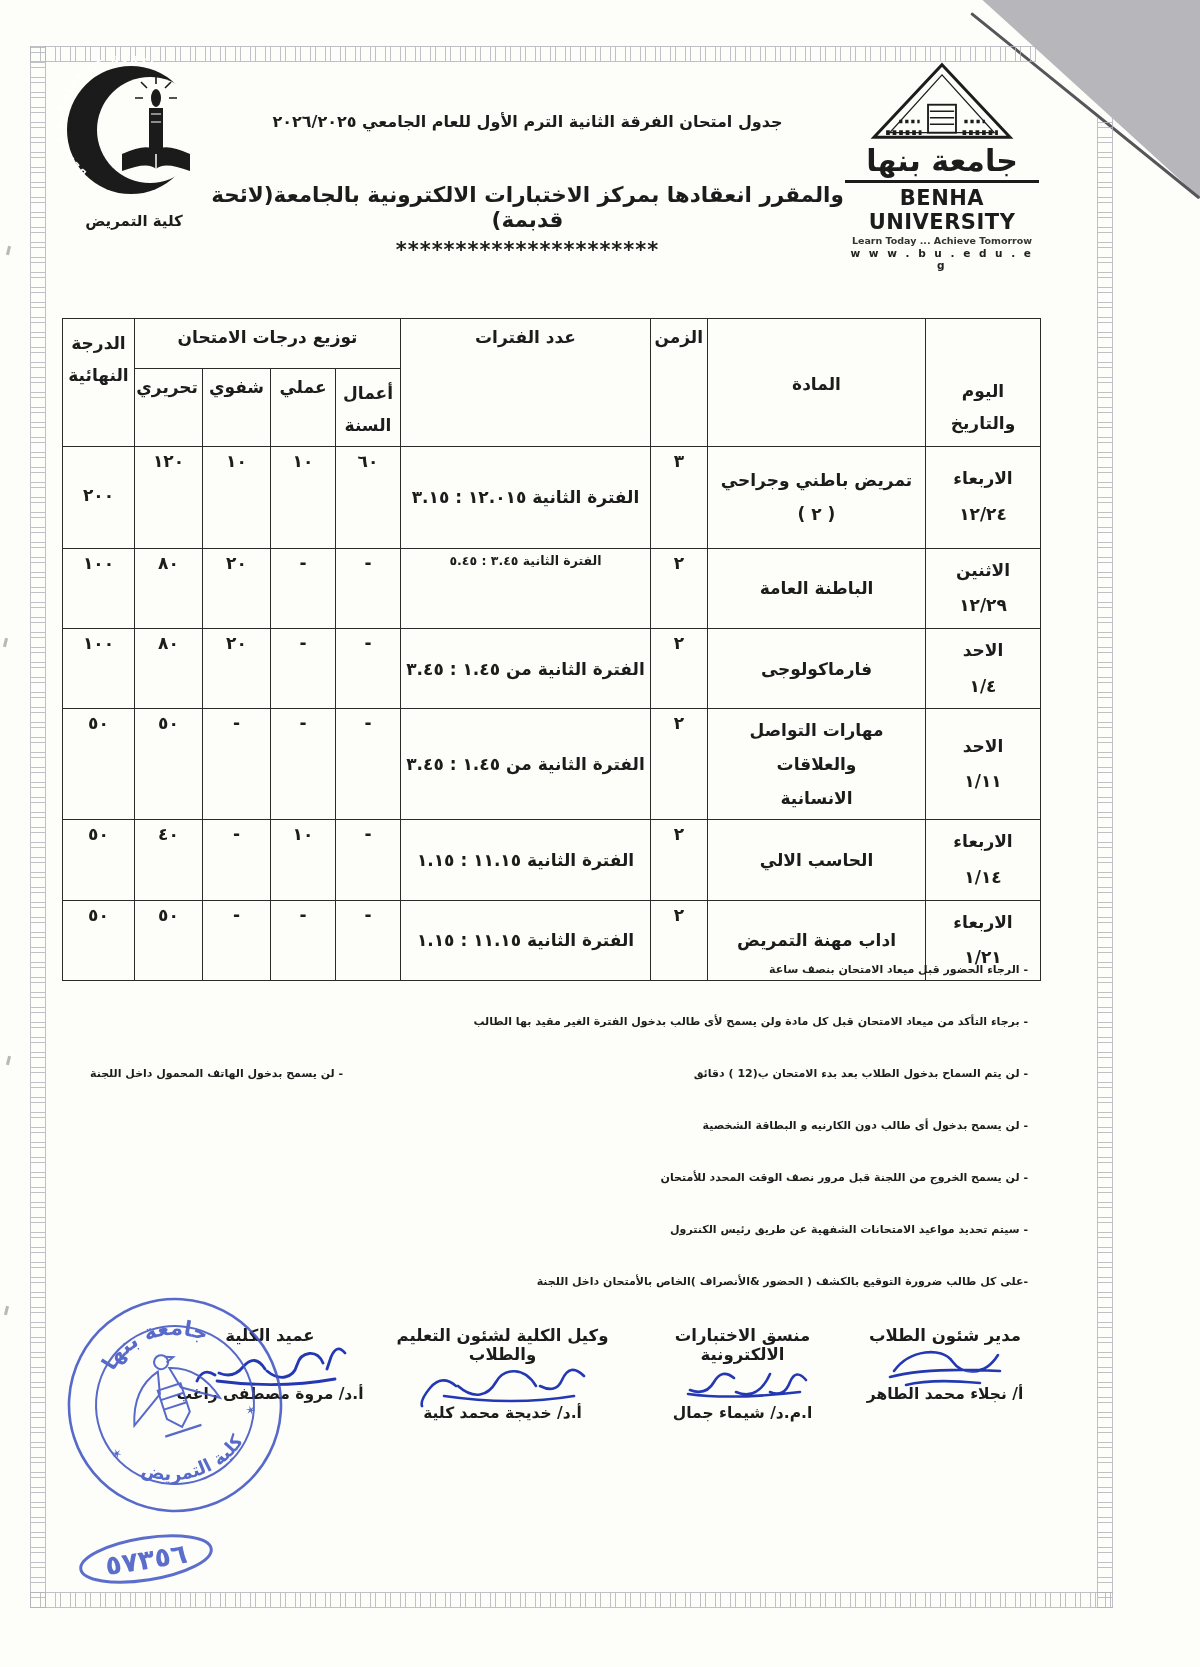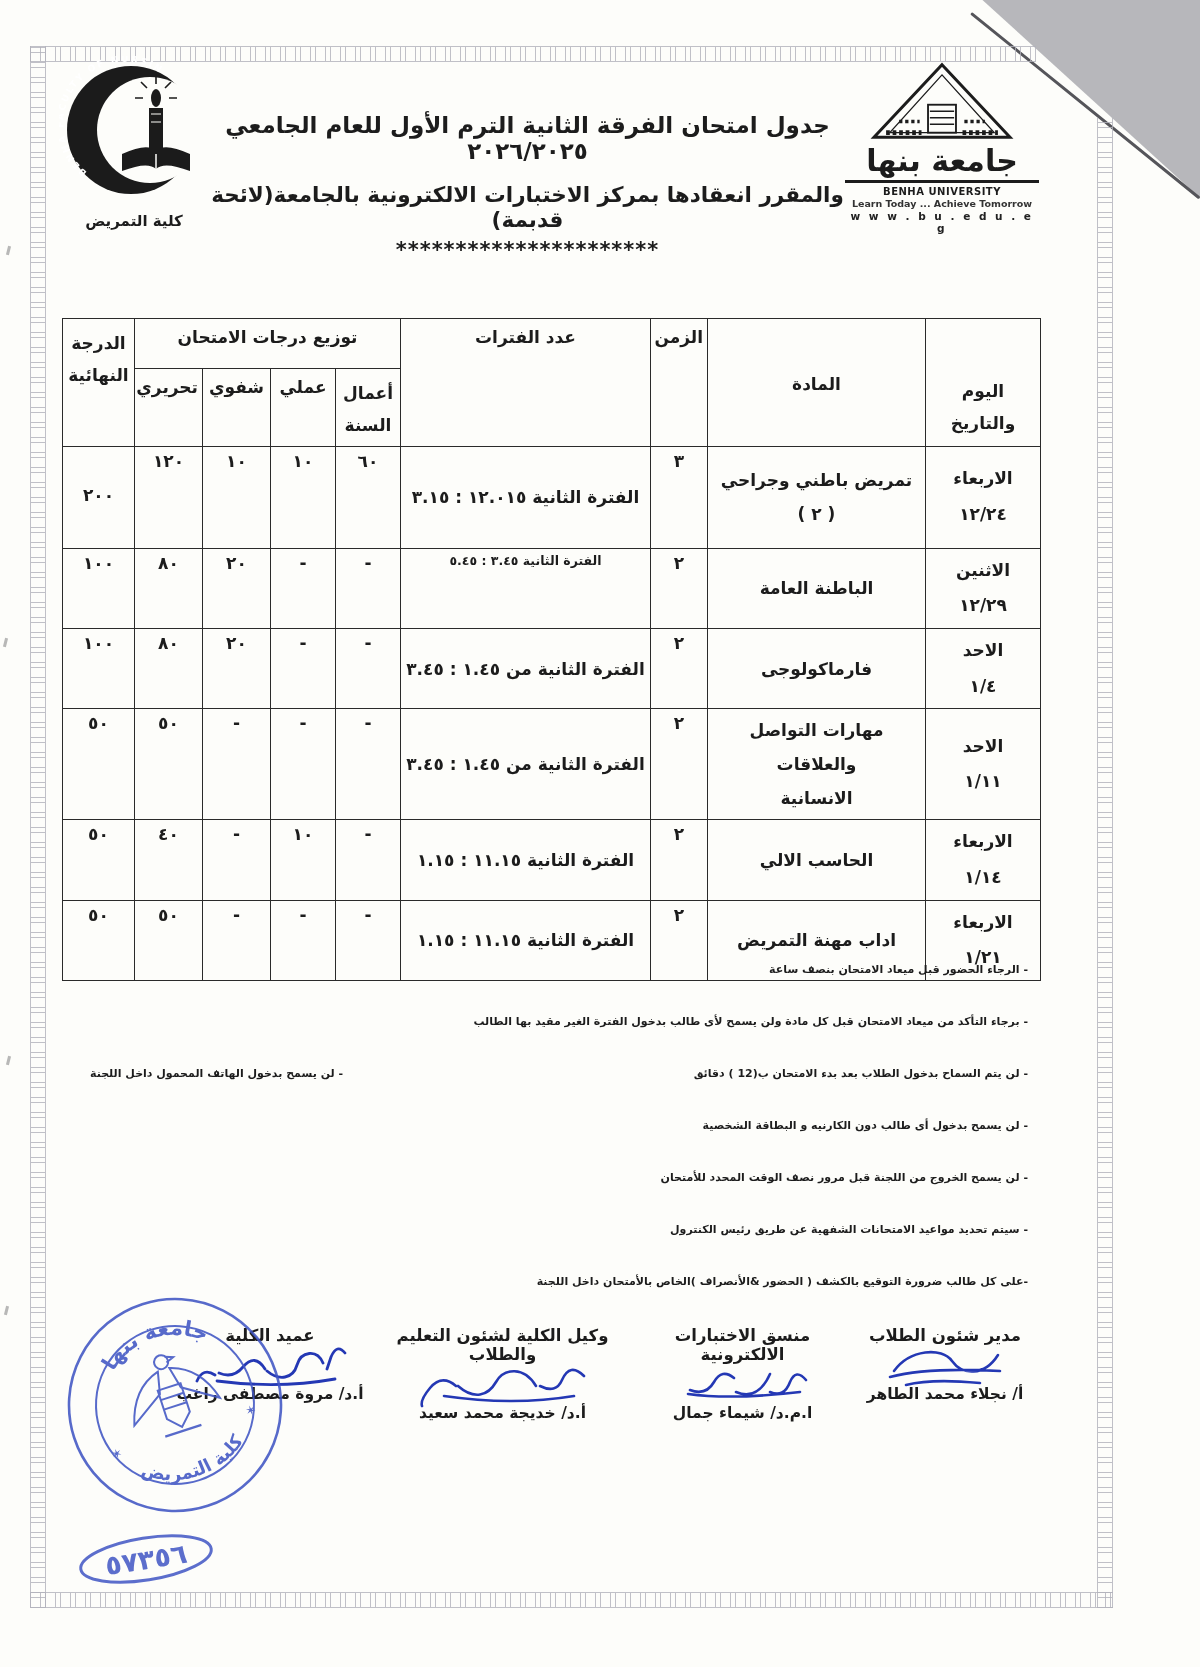--- a/index.html
+++ b/index.html
@@ -29,27 +29,27 @@
         transform:rotate(14deg); opacity:.7; }
 
   
   .faculty-logo { position:absolute; left:58px; top:56px; width:152px; text-align:center; }
   .faculty-caption { font-size:15px; margin-top:2px; letter-spacing:.5px; }
 
   
   .uni-logo { position:absolute; left:843px; top:60px; width:198px; text-align:center; }
   .uni-name-ar { font-size:30px; line-height:1.1; margin-top:2px; }
   .uni-rule { height:3px; background:#1c1c1c; margin:3px 2px 3px 2px; }
-  .uni-name-en { font-size:10px; letter-spacing:.5px; }
+  .uni-name-en { font-size:21px; letter-spacing:.5px; }
   .uni-slogan { font-size:9.5px; color:#333; font-weight:700; margin-top:1px; }
   .uni-web { font-size:10.5px; letter-spacing:2.5px; margin-top:1px; color:#222; }
 
   
   .doc-title-1 { position:absolute; left:205px; top:112px; width:645px; direction:rtl;
-        text-align:center; font-size:23px; }
+        text-align:center; font-size:16px; }
   .doc-title-2 { position:absolute; left:205px; top:182px; width:645px; direction:rtl;
         text-align:center; font-size:21.5px; }
   .doc-divider { position:absolute; left:205px; top:238px; width:645px; text-align:center;
         font-size:21px; letter-spacing:1px; }
 
   
   .sched { position:absolute; left:62px; top:318px; width:978px; border-collapse:collapse;
         direction:rtl; table-layout:fixed; }
   .sched th, .sched td { border:1.6px solid #2a2a2a; font-size:17px; text-align:center;
         font-weight:700; padding:4px; }
@@ -310,21 +310,21 @@
       <path d="M138 20 q-10 -12 -16 2 q-6 16 -20 10 M102 14 c -8 18 -20 24 -34 18 M66 18 q -12 -10 -20 4 t -24 8 M20 34 q 44 6 112 -2" fill="none" stroke="#2438b4" stroke-width="2.6" stroke-linecap="round"></path>
     </svg>
     <div class="sig-name">ا.م.د/ شيماء جمال</div>
   </div>
 
   <div class="sig-col" style="left:370px; top:1326px; width:265px;">
     <div class="sig-title">وكيل الكلية لشئون التعليم والطلاب</div>
     <svg class="sig-scribble" width="190" height="52" viewBox="0 0 190 52">
       <path d="M176 16 q -14 -14 -22 4 q -6 14 -22 6 M128 26 C 116 6, 96 8, 88 22 S 66 40, 50 26 M48 26 q -14 -12 -26 2 q -10 12 -8 18 M166 36 q -60 10 -130 0" fill="none" stroke="#2438b4" stroke-width="2.6" stroke-linecap="round"></path>
     </svg>
-    <div class="sig-name">أ.د/ خديجة محمد سعيد</div>
+    <div class="sig-name">أ.د/ خديجة محمد كلية</div>
   </div>
 
   <div class="sig-col" style="left:155px; top:1326px; width:230px;">
     <div class="sig-title">عميد الكلية</div>
     <svg class="sig-scribble" width="170" height="52" viewBox="0 0 170 52">
       <path d="M160 12 q -8 -10 -14 4 l -4 12 M138 22 c -6 -14 -22 -12 -26 2 s -18 16 -30 6 M80 28 q -10 -16 -22 -2 q -10 12 -24 6 M30 34 q -12 -8 -18 6 M150 38 q -56 10 -118 2" fill="none" stroke="#2438b4" stroke-width="2.8" stroke-linecap="round"></path>
     </svg>
     <div class="sig-name">أ.د/ مروة مصطفى راغب</div>
   </div>
 

